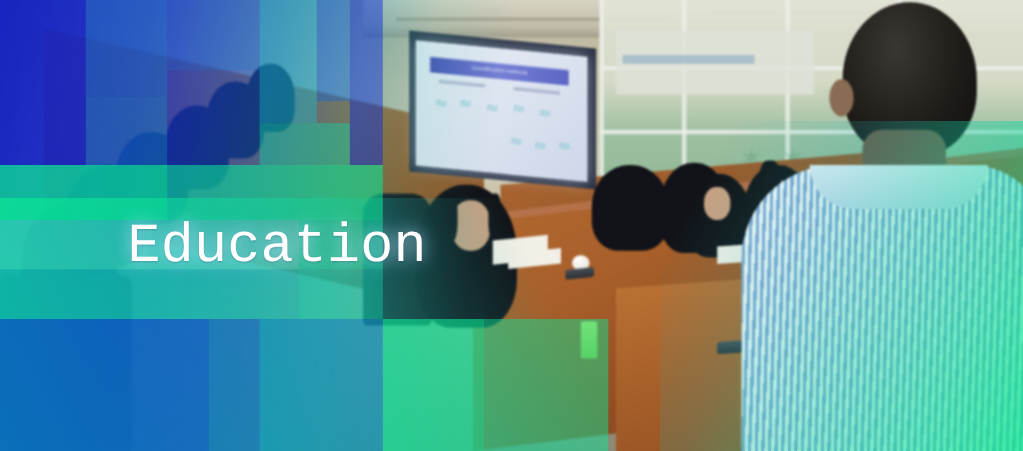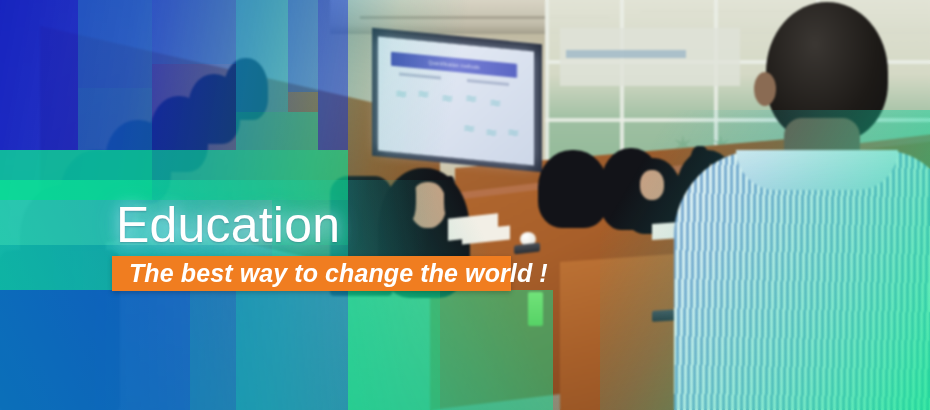--- a/index.html
+++ b/index.html
@@ -216,21 +216,21 @@
   .mosaic{position:absolute;inset:0;pointer-events:none;}
   .blk{position:absolute;}
 
   
   .headline{
     position:absolute;left:116px;top:198px;
     font-size:50px;line-height:54px;
     font-weight:400;
     color:#ffffff;
     letter-spacing:.2px;
-    font-family:Liberation Sans, sans-serif;
+    font-family:Liberation Mono, monospace;
     text-shadow:0 0 14px rgba(190,230,255,.75),0 0 26px rgba(140,210,255,.45),0 1px 2px rgba(0,40,70,.35);
     white-space:nowrap;
   }
   .tagline-bar{
     position:absolute;left:112px;top:256px;
     width:399px;height:35px;
     background:#f07d20;
     box-shadow:0 2px 5px rgba(0,0,0,.22);
   }
   .tagline{
@@ -369,17 +369,14 @@
     <div class="blk" style="left:0px;top:290px;width:190px;height:120px;background:rgba(12,45,215,.52);"></div>
     <div class="blk" style="left:190px;top:290px;width:158px;height:120px;background:rgba(12,55,210,.42);"></div>
     <div class="blk" style="left:348px;top:290px;width:205px;height:120px;background:rgba(10,228,150,.48);"></div>
     <div class="blk" style="left:348px;top:290px;width:92px;height:120px;background:rgba(12,232,148,.26);"></div>
 
     <div class="blk" style="left:236px;top:290px;width:112px;height:120px;background:rgba(16,215,175,.30);"></div>
   </div>
 
   <div class="headline">Education</div>
 
-  <div class="tagline-bar">
-    <div class="tagline">The best way to change the world !</div>
-  </div>
 
 </div>
 
 </body></html>

